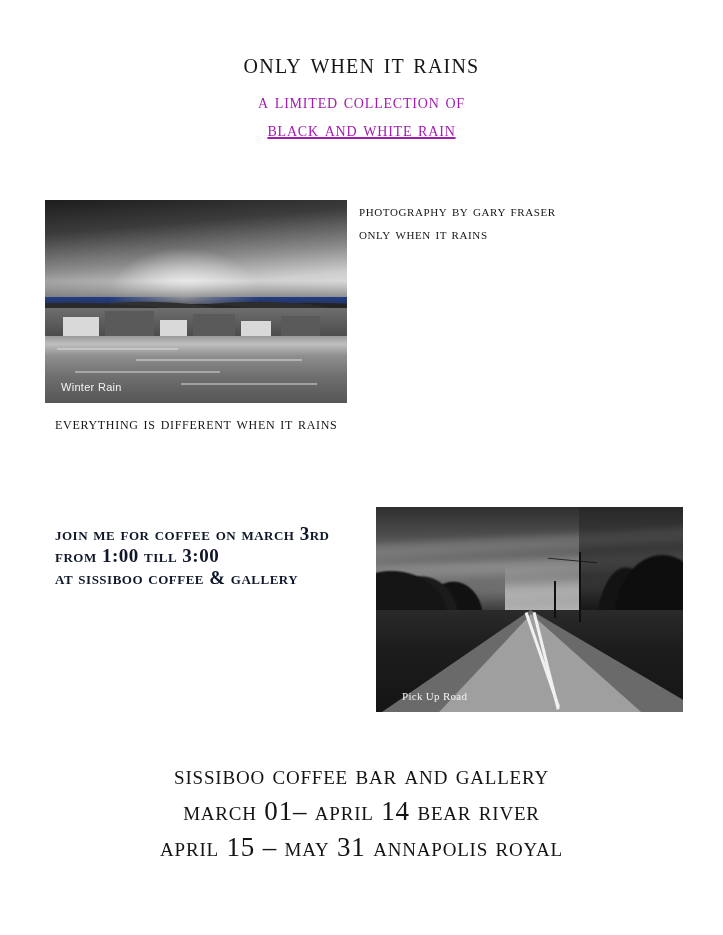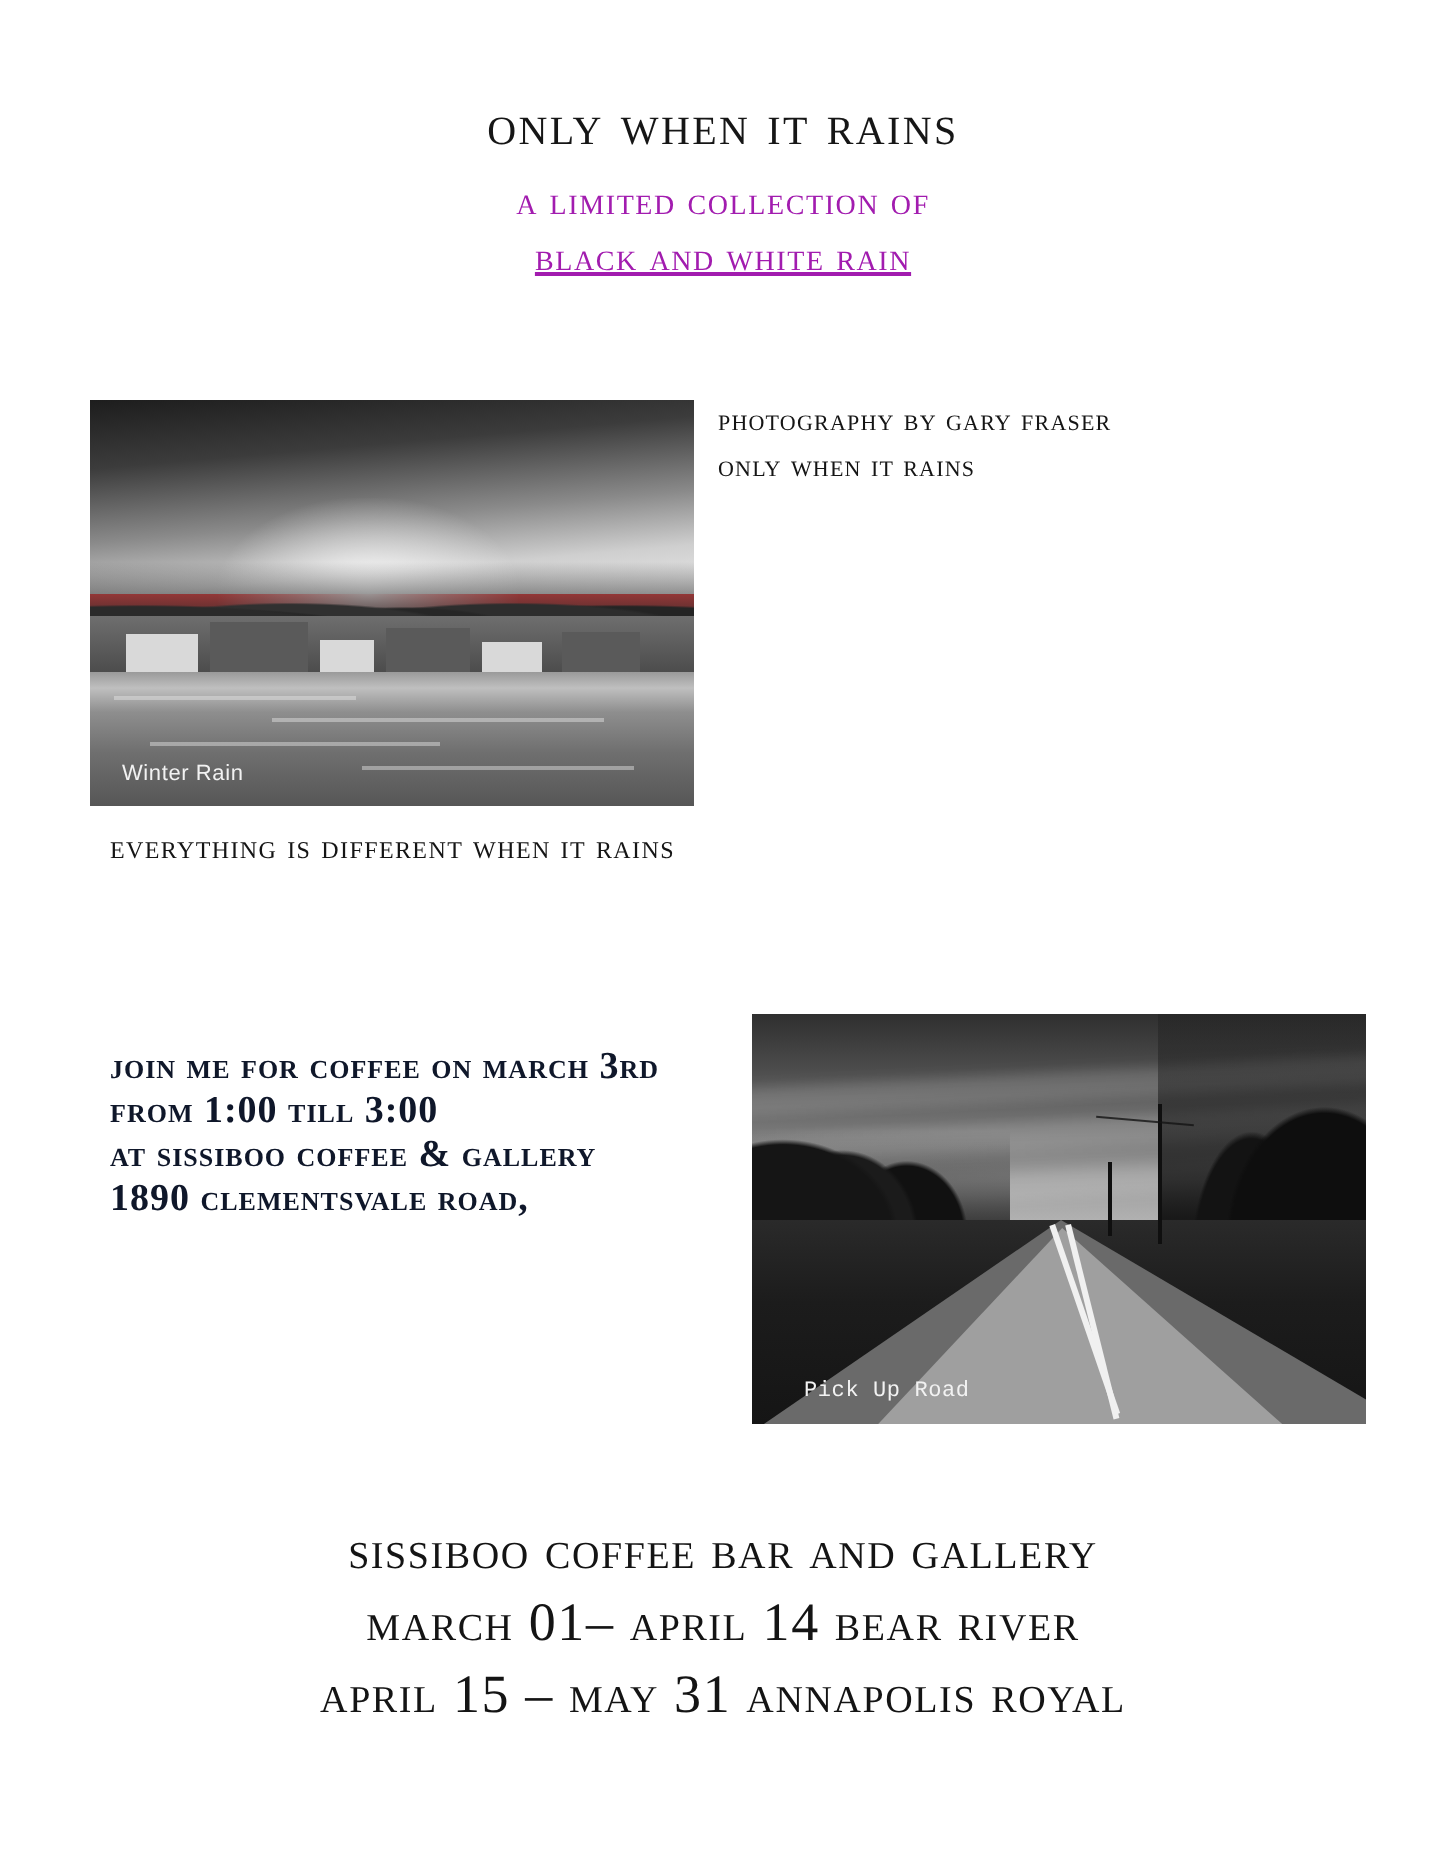--- a/index.html
+++ b/index.html
@@ -55,21 +55,21 @@
   }
 
   
   .photo1 {
     position: absolute;
     left: 45px;
     top: 200px;
     width: 302px;
     height: 203px;
     overflow: hidden;
-    background: #ef4444;
+    background: #1d4ed8;
   }
   .photo1 .sky {
     position: absolute;
     left: 0; top: 0; width: 100%; height: 48%;
     background: linear-gradient(175deg, #1d1d1d 0%, #3c3c3c 28%, #8a8a8a 58%, #cfcfcf 80%, #e9e9e9 100%);
   }
   .photo1 .glow {
     position: absolute;
     left: 46%; top: 24%;
     width: 150px; height: 95px;
@@ -246,21 +246,21 @@
   }
   .photo2 .wire {
     position: absolute;
     height: 1px;
     background: rgba(20,20,20,0.8);
   }
   .caption2 {
     position: absolute;
     left: 14px;
     bottom: 10px;
-    font-family: Liberation Mono, monospace;
+    font-family: Liberation Serif, serif;
     font-size: 11px;
     color: #f2f2f2;
     letter-spacing: 0.3px;
     padding-left: 12px;
   }
 
   
   .footer {
     position: absolute;
     left: 0;
@@ -312,21 +312,20 @@
   <div>Photography By Gary Fraser</div>
   <div>Only When It Rains</div>
 </div>
 
 <div class="tagline">Everything is different when it rains</div>
 
 <div class="details">
   <div>Join me for coffee on March 3rd</div>
   <div>from 1:00 till 3:00</div>
   <div>At Sissiboo Coffee &amp; Gallery</div>
-  <div>1890 Clementsvale Road,</div>
 </div>
 
 <div class="photo2">
   <div class="sky2"></div>
   <div class="cloudstreak" style="top:14%;"></div>
   <div class="cloudstreak" style="top:26%;"></div>
   <div class="cloudstreak" style="top:38%;"></div>
   <div class="treesL"></div>
   <div class="treesR"></div>
   <div class="ground"></div>

